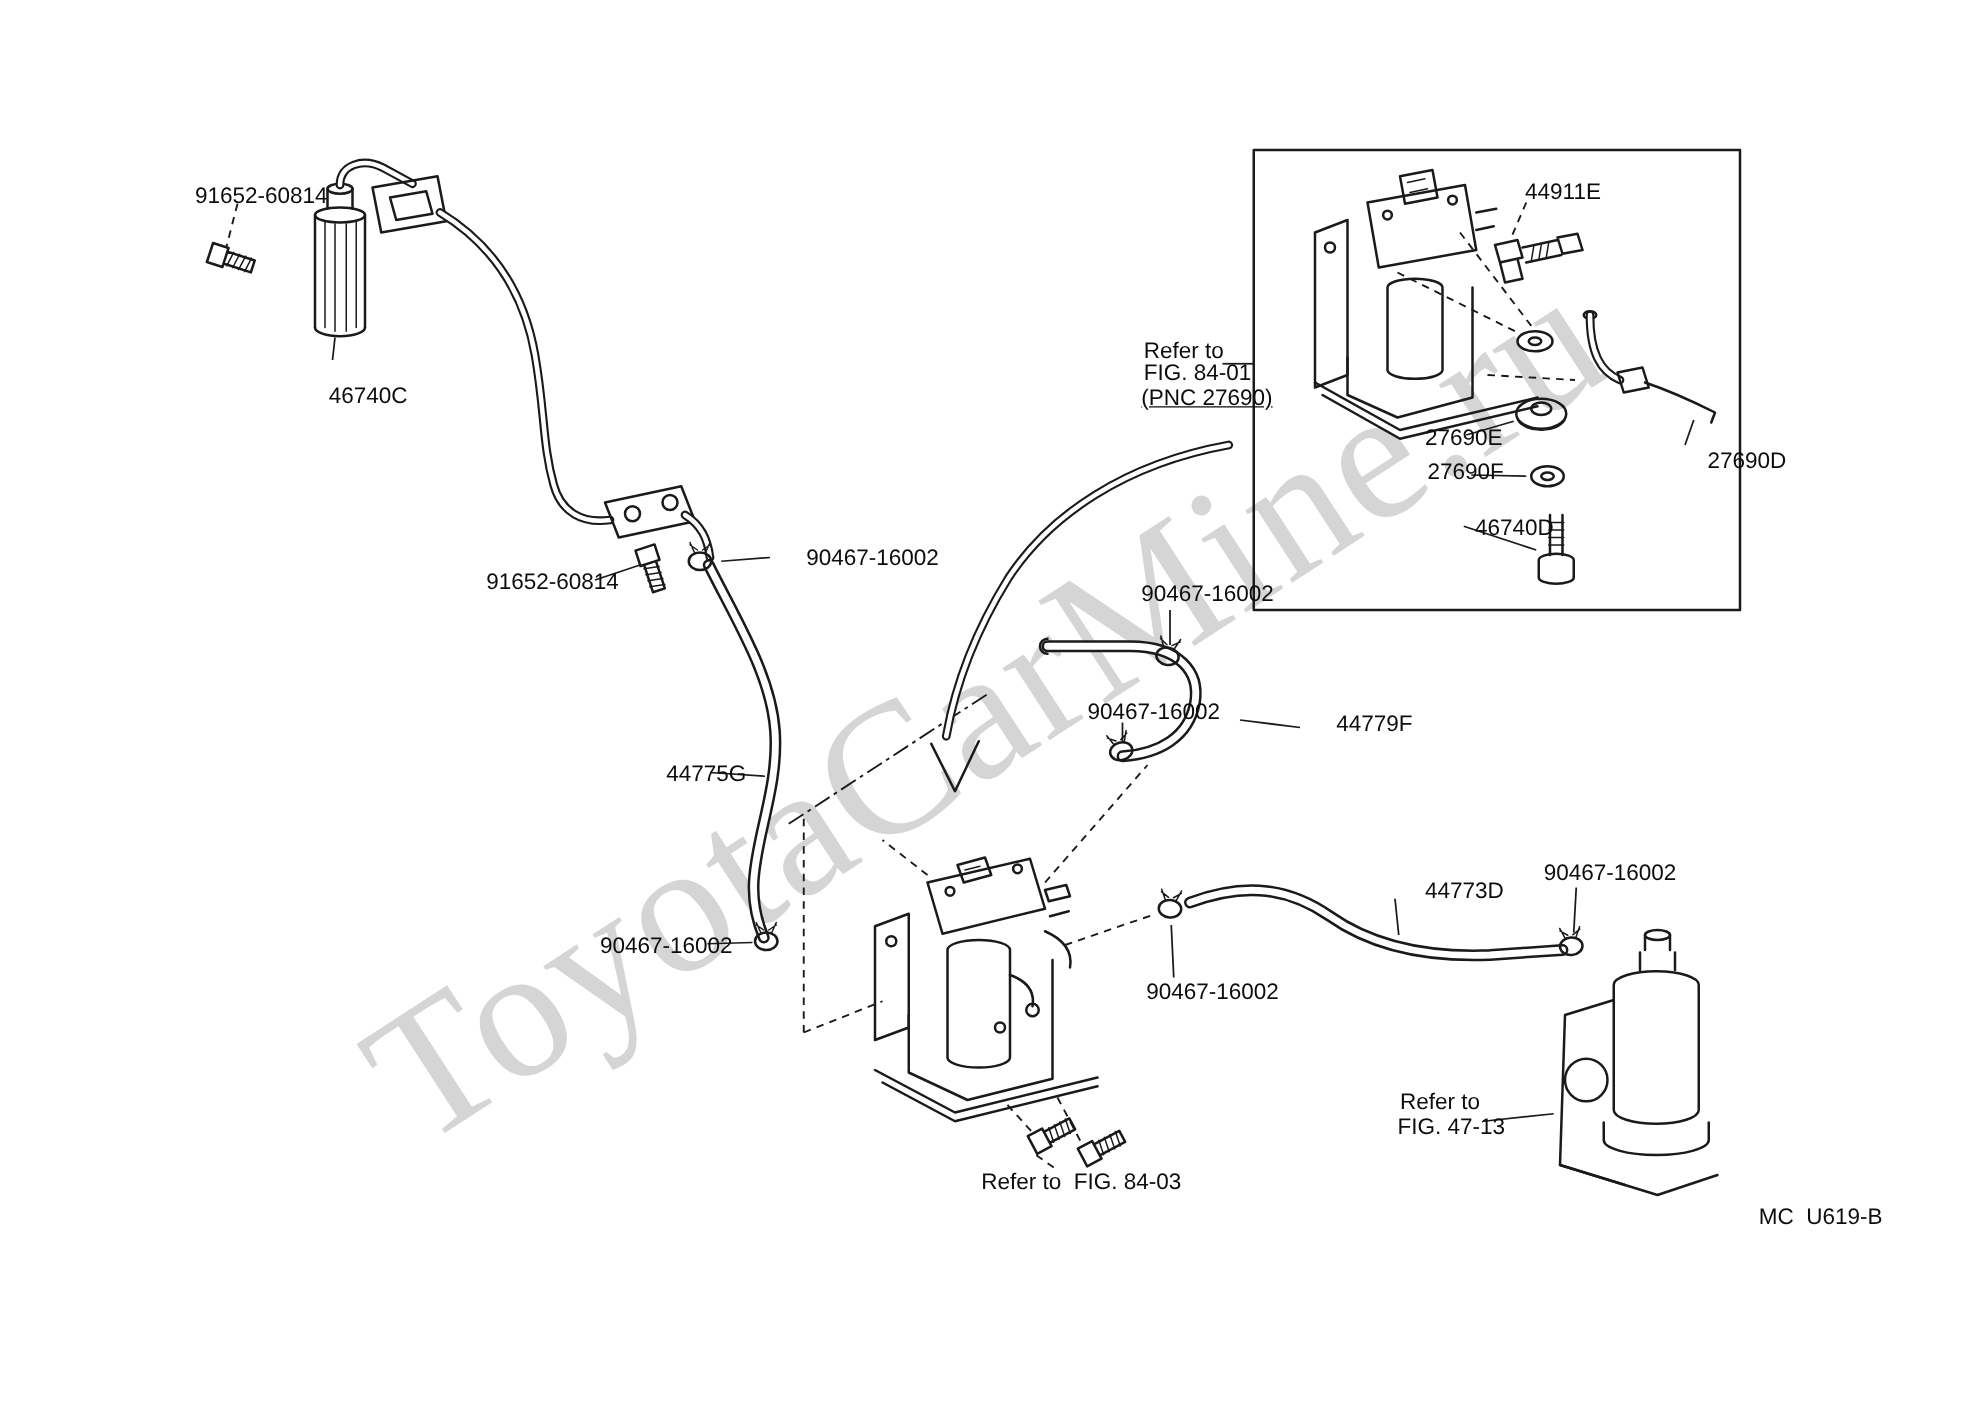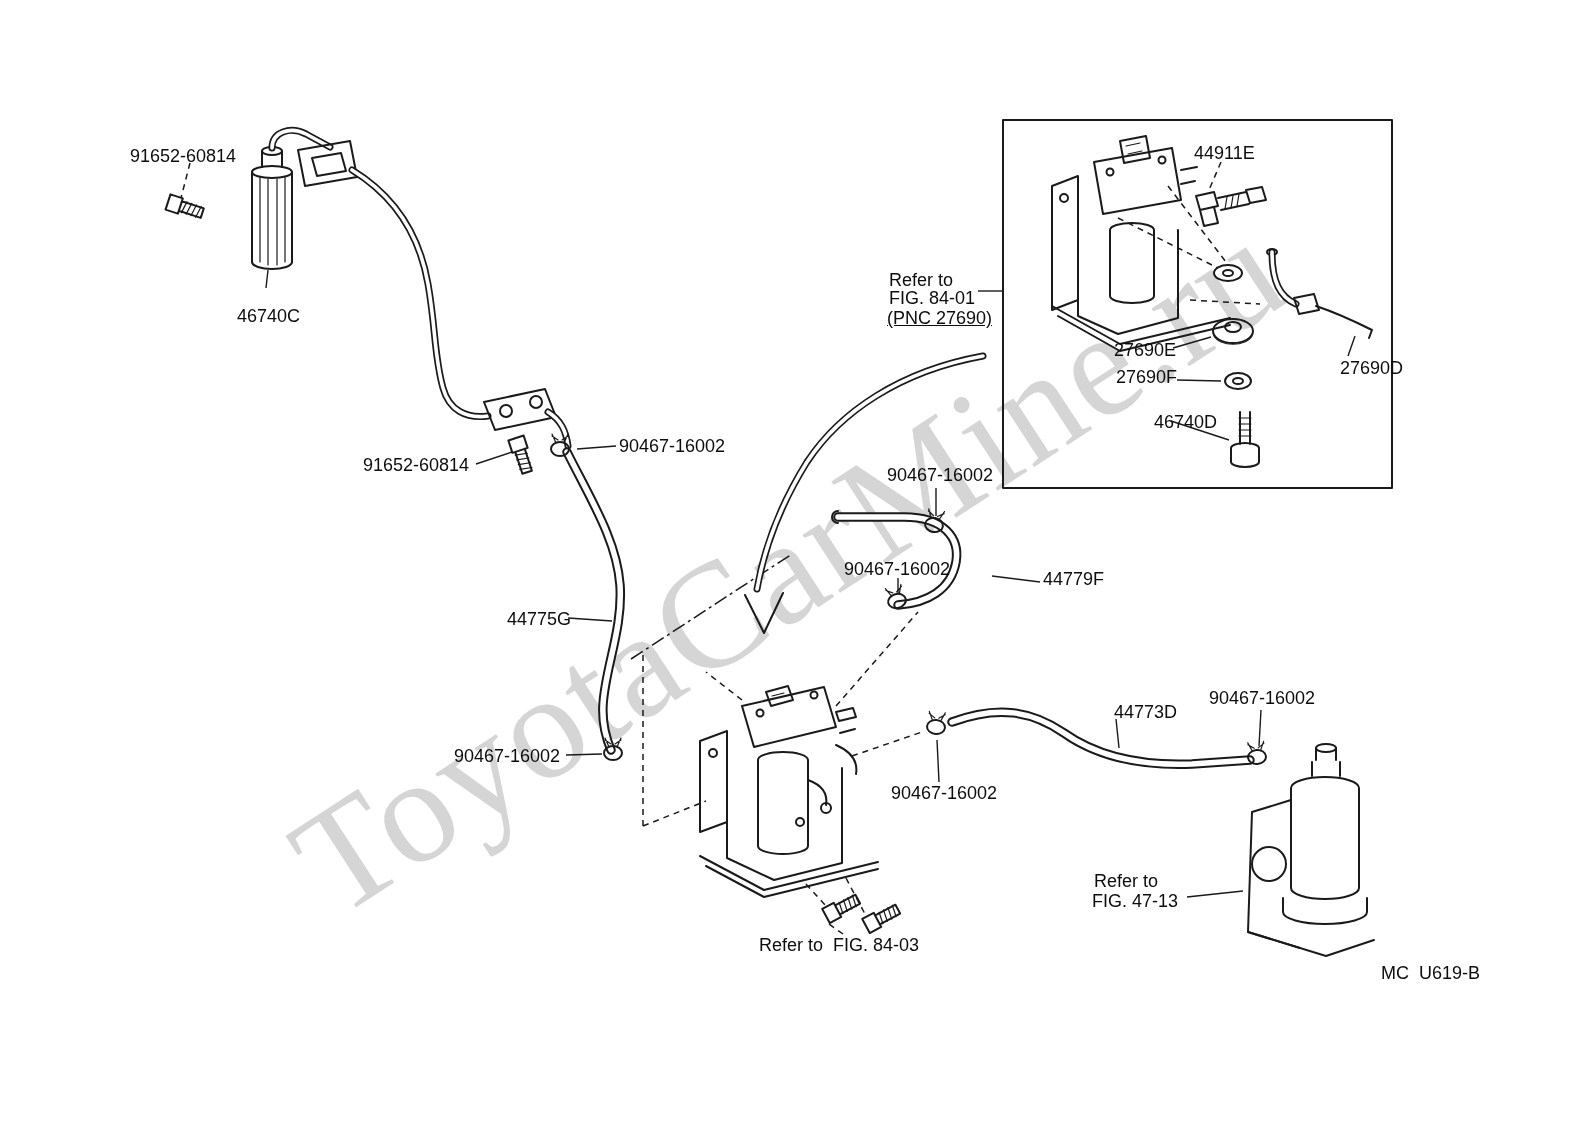--- a/index.html
+++ b/index.html
@@ -10,21 +10,21 @@
   .watermark{
     position:absolute;left:50%;top:50%;
     transform:translate(-50%,-50%) rotate(-33deg);
     font-family:"Liberation Serif",serif;
     font-size:150px;color:#d5d5d5;white-space:nowrap;
     z-index:0;letter-spacing:2px;user-select:none;
   }
   svg.diagram{position:absolute;left:0;top:0;z-index:1;}
   .lbl{
     position:absolute;z-index:2;font-size:18px;line-height:1.1;
-    color:#0d0d0d;white-space:pre;
+    color:#0d0d0d;white-space:pre;margin-left:26px;
   }
   .lbl.small{font-size:18px;text-decoration:underline;}
   
   .ln{stroke:#1a1a1a;stroke-width:2;fill:none;stroke-linecap:round;stroke-linejoin:round;}
   .thin{stroke-width:1.2;}
   .leader{stroke:#1a1a1a;stroke-width:1.4;fill:none;}
   .dash{stroke:#1a1a1a;stroke-width:1.5;fill:none;stroke-dasharray:6 5;}
   .dashdot{stroke:#1a1a1a;stroke-width:1.5;fill:none;stroke-dasharray:14 4 3 4;}
   .tubeO{stroke:#1a1a1a;stroke-width:7;fill:none;stroke-linecap:round;}
   .tubeI{stroke:#ffffff;stroke-width:3.6;fill:none;stroke-linecap:round;}

